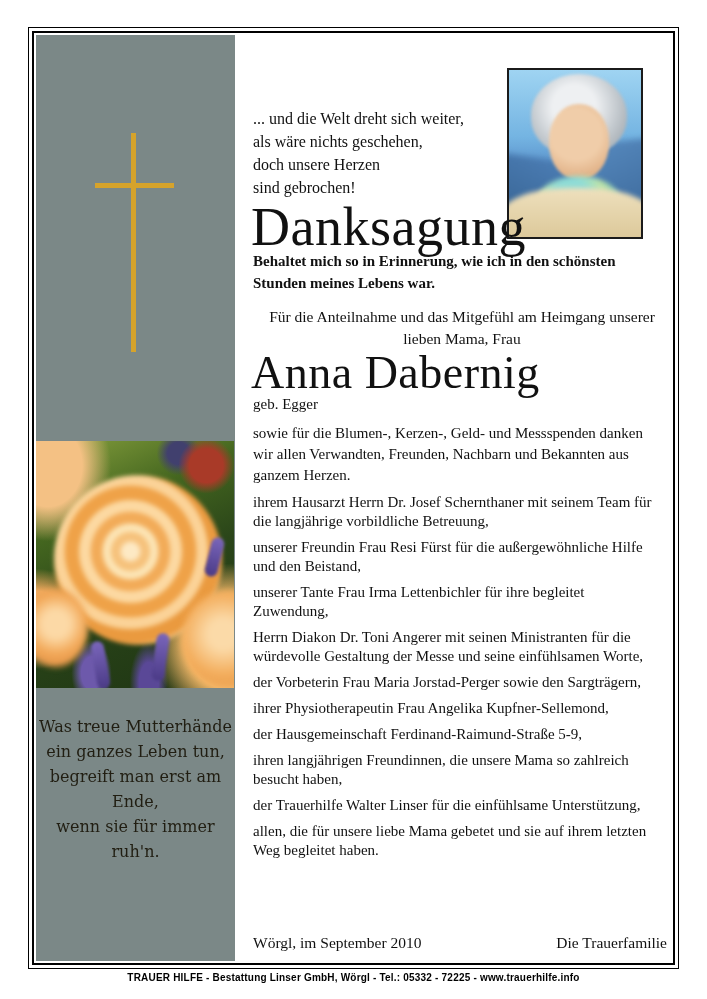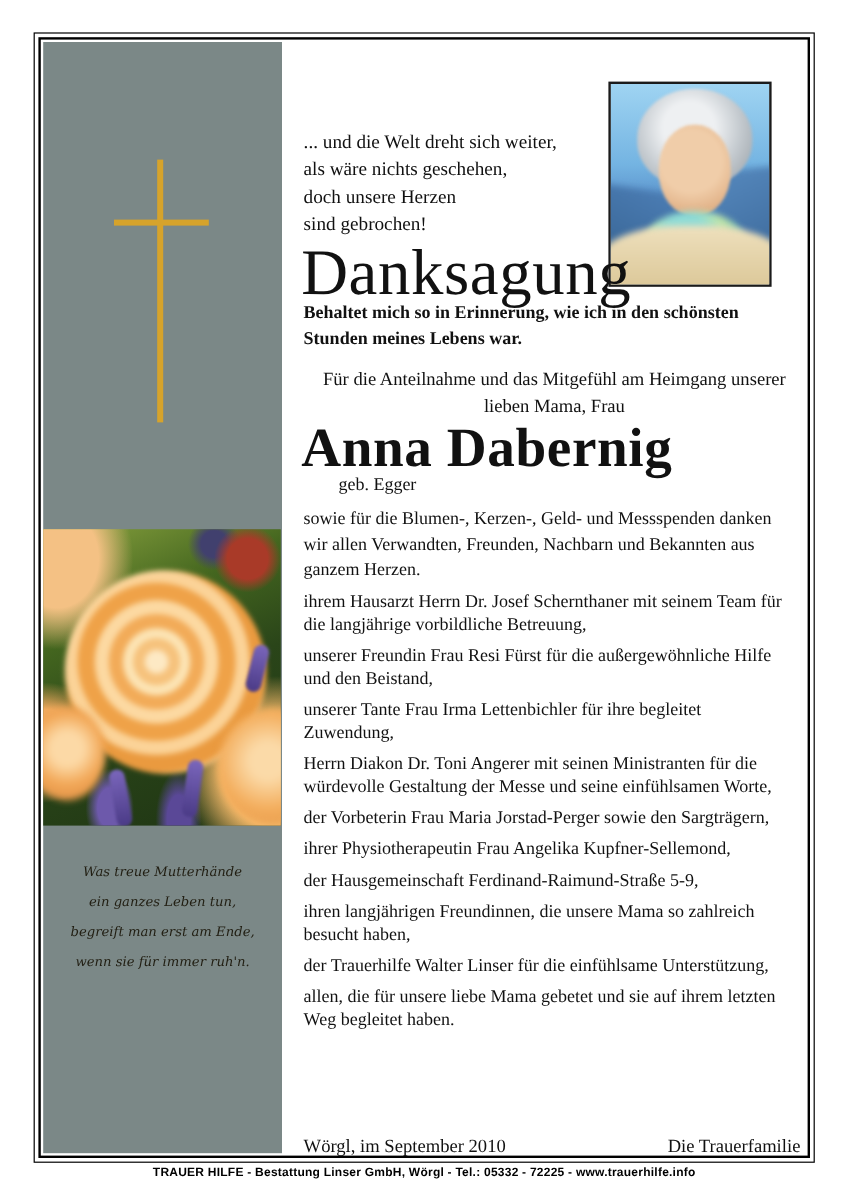--- a/index.html
+++ b/index.html
@@ -40,21 +40,21 @@
     filter:blur(3px);
     background:radial-gradient(circle at 45% 45%, #fbdaa8 0 20%, #f3ad5c 55%, #dd8c40 100%);}
   .lav1,.lav2,.lav3{position:absolute;width:13px;height:48px;border-radius:7px;filter:blur(1.5px);
     background:linear-gradient(#7a66bb,#4a3a86);}
   .lav1{left:118px;top:192px;transform:rotate(8deg);}
   .lav2{left:58px;top:200px;transform:rotate(-10deg);}
   .lav3{left:172px;top:96px;transform:rotate(14deg);height:40px;}
 
   
   .poem{position:absolute;left:36px;top:714px;width:199px;text-align:center;
-    font-family:"DejaVu Serif",serif;font-style:italic;font-size:11px;line-height:25px;
+    font-family:"DejaVu Serif",serif;font-size:16px;line-height:25px;
     white-space:pre-line;}
 
   
   .photo{position:absolute;left:507px;top:68px;width:136px;height:171px;
     border:2px solid #1b1b1b;box-sizing:border-box;overflow:hidden;
     background:linear-gradient(180deg,#9fd4f2 0%,#74b4e2 40%,#5b93cc 58%,#4a7cb4 72%,#4a7cb4 100%);}
   .mtn1{position:absolute;left:-20px;top:88px;width:90px;height:70px;filter:blur(3px);
     background:linear-gradient(200deg,#4d7fb7,#35618f);transform:rotate(8deg);}
   .mtn2{position:absolute;left:88px;top:70px;width:70px;height:80px;filter:blur(3px);
     background:linear-gradient(160deg,#5588bd,#3a6697);transform:rotate(-6deg);}
@@ -73,30 +73,30 @@
 
   
   .quote{position:absolute;left:253px;top:107px;width:418px;font-size:16px;line-height:23px;
     white-space:pre-line;}
   .title{position:absolute;left:251px;top:196px;margin:0;font-size:54px;font-weight:400;
     letter-spacing:0.5px;}
   .memory{position:absolute;left:253px;top:250px;width:424px;font-size:15px;font-weight:bold;
     line-height:22px;white-space:pre-line;}
   .intro{position:absolute;left:253px;top:306px;width:418px;font-size:15.5px;line-height:22px;
     white-space:pre-line;text-align:center;}
-  .name{position:absolute;left:251px;top:346px;margin:0;font-size:46px;font-weight:700;
+  .name{position:absolute;left:251px;top:346px;margin:0;font-size:46px;font-weight:400;
     letter-spacing:0.5px;}
-  .maiden{position:absolute;left:253px;top:396px;font-size:15px;margin-left:29px;}
+  .maiden{position:absolute;left:253px;top:396px;font-size:15px;}
   .thanks-general{position:absolute;left:253px;top:423px;width:418px;font-size:15px;
     line-height:21px;white-space:pre-line;}
   .thanks{position:absolute;left:253px;top:493px;width:420px;font-size:15px;line-height:19px;}
   .thanks p{margin:0 0 7px 0;white-space:pre-line;}
   .thanks .hdr{font-weight:bold;}
   .sigrow{position:absolute;left:253px;top:934px;width:414px;display:flex;
-    justify-content:space-between;font-size:15.5px;margin-top:13px;}
+    justify-content:space-between;font-size:15.5px;}
   .footer{position:absolute;left:0;top:972px;width:707px;text-align:center;
     font-family:Liberation Sans, sans-serif;font-size:10px;font-weight:bold;
     letter-spacing:0.2px;color:#000;}
 </style>
 </head>
 <body>
 
 <div class="page">
 
   <div class="frame-outer"></div>

